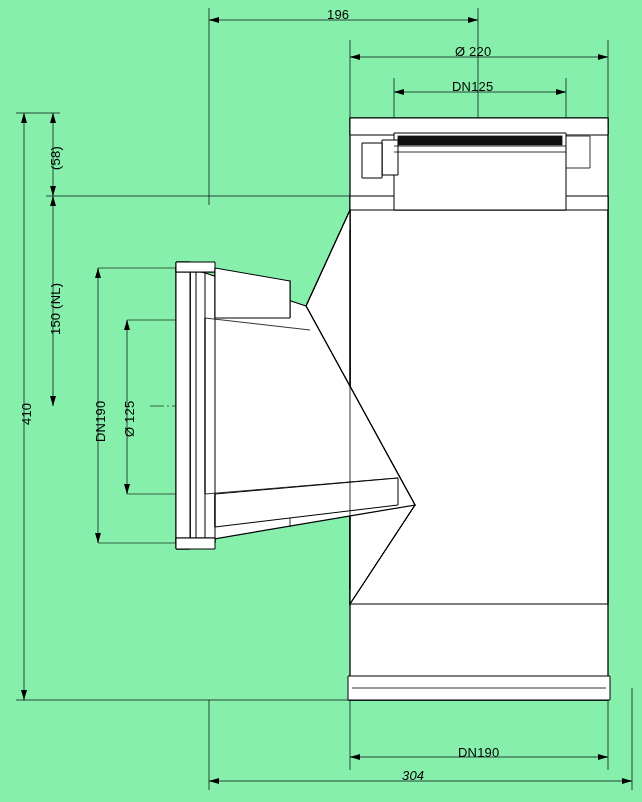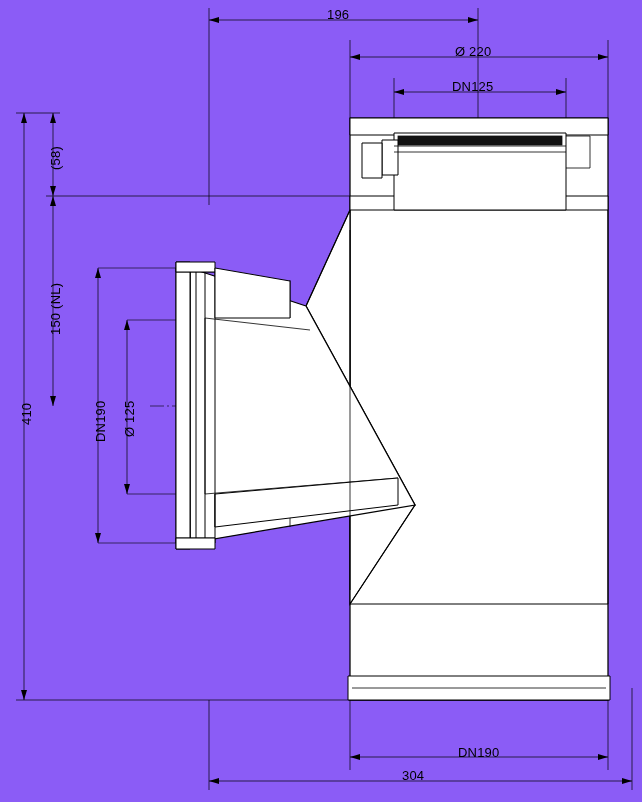--- a/index.html
+++ b/index.html
@@ -1,19 +1,19 @@
 <!DOCTYPE html>
 <html><head>
 <meta charset="utf-8">
 <style>
   html,body{margin:0;padding:0;background:#ffffff;}
   #sheet{
     position:relative;
     width:642px;height:802px;
-    background:#8b5cf6;
+    background:#86efac;
     font-family:"Liberation Sans", sans-serif;
     overflow:hidden;
   }
   .lbl{
     position:absolute;
     font-size:13px;
     color:#000;
     white-space:nowrap;
     letter-spacing:0.2px;
   }
@@ -155,15 +155,15 @@
   <div class="lbl" style="left:452px; top:79px;text-align:right;">DN125</div>
 
   <div class="lbl rot" style="left:48px; top:170px; transform:rotate(-90deg);">(58)</div>
   <div class="lbl rot" style="left:48px; top:335px; transform:rotate(-90deg);">150 (NL)</div>
   <div class="lbl rot" style="left:19px; top:425px; transform:rotate(-90deg);">410</div>
 
   <div class="lbl rot" style="left:93px; top:442px; transform:rotate(-90deg);">DN190</div>
   <div class="lbl rot" style="left:122px; top:437px; transform:rotate(-90deg);">Ø 125</div>
 
   <div class="lbl" style="left:458px; top:745px;">DN190</div>
-  <div class="lbl" style="left:402px; top:768px;">304</div>
+  <div class="lbl" style="left:402px; top:768px;font-style:italic;">304</div>
 
 </div>
 
 </body></html>

